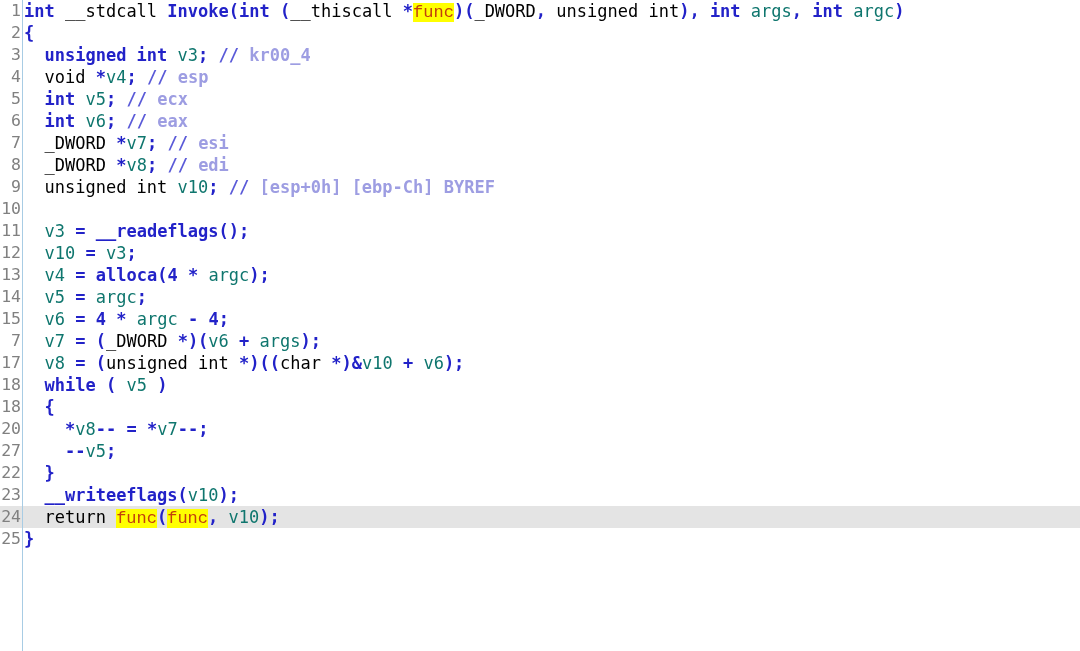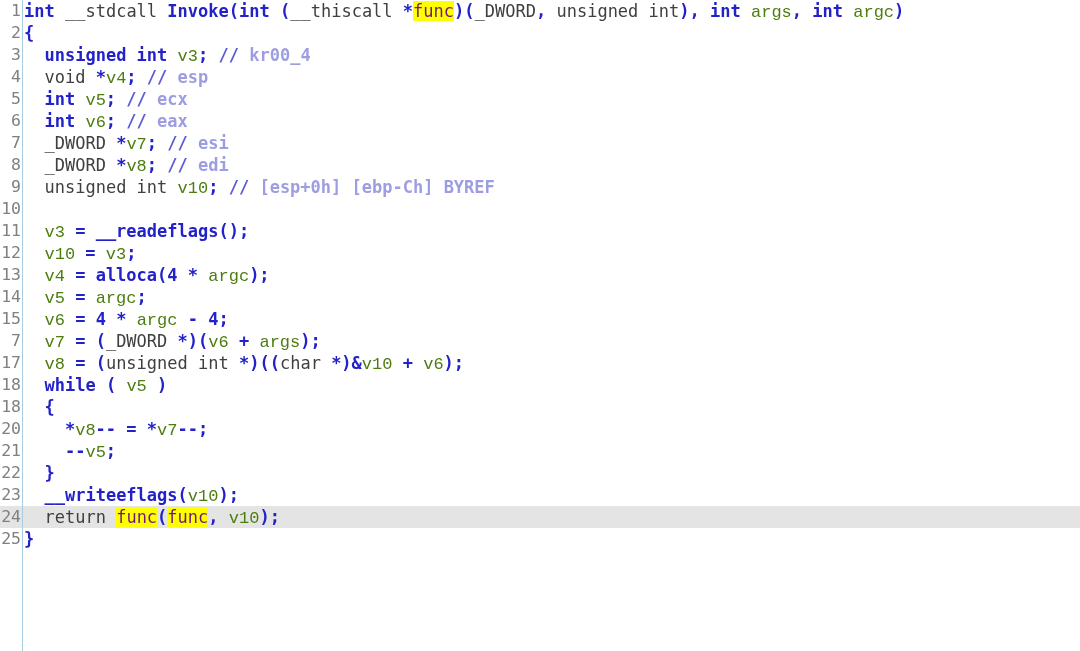--- a/index.html
+++ b/index.html
@@ -70,25 +70,25 @@
     position: absolute;
     left: 24px;
     top: 0;
     line-height: 22px;
     font-size: 17px;
     letter-spacing: 0px;
   }
 
   
   .kw   { color: #2222c8; font-weight: bold; }   
-  .typ  { color: #404040; margin-top: 7px; }                      
-  .var  { color: #4d7c0f; font-family: Liberation Mono, monospace; }                      
+  .typ  { color: #000000; margin-top: 7px; }                      
+  .var  { color: #0f766e; }                      
   .cmt  { color: #9d9de2; font-weight: bold; }                      
   .cmtm { color: #5a5ad8; font-weight: bold; }   
-  .hl   { background: #ffff00; color: #701a75; } 
+  .hl   { background: #ffff00; color: #c2410c; font-family: Liberation Mono, monospace; } 
 </style>
 </head>
 <body>
 
 <div id="editor">
   <div class="gutter-rule"></div>
   <div class="code-area">
       <div class="line"><span class="lineno">1</span><span class="src"><span class="kw">int</span> <span class="typ">__stdcall</span> <span class="kw">Invoke</span><span class="kw">(</span><span class="kw">int</span> <span class="kw">(</span><span class="typ">__thiscall</span> <span class="kw">*</span><span class="hl">func</span><span class="kw">)(</span><span class="typ">_DWORD</span><span class="kw">,</span> <span class="typ">unsigned int</span><span class="kw">),</span> <span class="kw">int</span> <span class="var">args</span><span class="kw">,</span> <span class="kw">int</span> <span class="var">argc</span><span class="kw">)</span></span></div>
       <div class="line"><span class="lineno">2</span><span class="src"><span class="kw">{</span></span></div>
       <div class="line"><span class="lineno">3</span><span class="src">  <span class="kw">unsigned int</span> <span class="var">v3</span><span class="kw">;</span> <span class="cmtm">//</span> <span class="cmt">kr00_4</span></span></div>
@@ -102,19 +102,19 @@
       <div class="line"><span class="lineno">11</span><span class="src">  <span class="var">v3</span> <span class="kw">=</span> <span class="kw">__readeflags</span><span class="kw">();</span></span></div>
       <div class="line"><span class="lineno">12</span><span class="src">  <span class="var">v10</span> <span class="kw">=</span> <span class="var">v3</span><span class="kw">;</span></span></div>
       <div class="line"><span class="lineno">13</span><span class="src">  <span class="var">v4</span> <span class="kw">=</span> <span class="kw">alloca</span><span class="kw">(</span><span class="kw">4</span> <span class="kw">*</span> <span class="var">argc</span><span class="kw">);</span></span></div>
       <div class="line"><span class="lineno">14</span><span class="src">  <span class="var">v5</span> <span class="kw">=</span> <span class="var">argc</span><span class="kw">;</span></span></div>
       <div class="line"><span class="lineno">15</span><span class="src">  <span class="var">v6</span> <span class="kw">=</span> <span class="kw">4</span> <span class="kw">*</span> <span class="var">argc</span> <span class="kw">-</span> <span class="kw">4</span><span class="kw">;</span></span></div>
       <div class="line"><span class="lineno">7</span><span class="src">  <span class="var">v7</span> <span class="kw">=</span> <span class="kw">(</span><span class="typ">_DWORD</span> <span class="kw">*)(</span><span class="var">v6</span> <span class="kw">+</span> <span class="var">args</span><span class="kw">);</span></span></div>
       <div class="line"><span class="lineno">17</span><span class="src">  <span class="var">v8</span> <span class="kw">=</span> <span class="kw">(</span><span class="typ">unsigned int</span> <span class="kw">*)((</span><span class="typ">char</span> <span class="kw">*)&amp;</span><span class="var">v10</span> <span class="kw">+</span> <span class="var">v6</span><span class="kw">);</span></span></div>
       <div class="line"><span class="lineno">18</span><span class="src">  <span class="kw">while</span> <span class="kw">(</span> <span class="var">v5</span> <span class="kw">)</span></span></div>
       <div class="line"><span class="lineno">18</span><span class="src">  <span class="kw">{</span></span></div>
       <div class="line"><span class="lineno">20</span><span class="src">    <span class="kw">*</span><span class="var">v8</span><span class="kw">--</span> <span class="kw">=</span> <span class="kw">*</span><span class="var">v7</span><span class="kw">--;</span></span></div>
-      <div class="line"><span class="lineno">21</span><span class="src">    <span class="kw">--</span><span class="var">v5</span><span class="kw">;</span></span></div>
+      <div class="line"><span class="lineno">27</span><span class="src">    <span class="kw">--</span><span class="var">v5</span><span class="kw">;</span></span></div>
       <div class="line"><span class="lineno">22</span><span class="src">  <span class="kw">}</span></span></div>
       <div class="line"><span class="lineno">23</span><span class="src">  <span class="kw">__writeeflags</span><span class="kw">(</span><span class="var">v10</span><span class="kw">);</span></span></div>
       <div class="line current"><span class="lineno">24</span><span class="src">  <span class="typ">return</span> <span class="hl">func</span><span class="kw">(</span><span class="hl">func</span><span class="kw">,</span> <span class="var">v10</span><span class="kw">);</span></span></div>
       <div class="line"><span class="lineno">25</span><span class="src"><span class="kw">}</span></span></div>
     </div>
 </div>
 
 </body></html>

